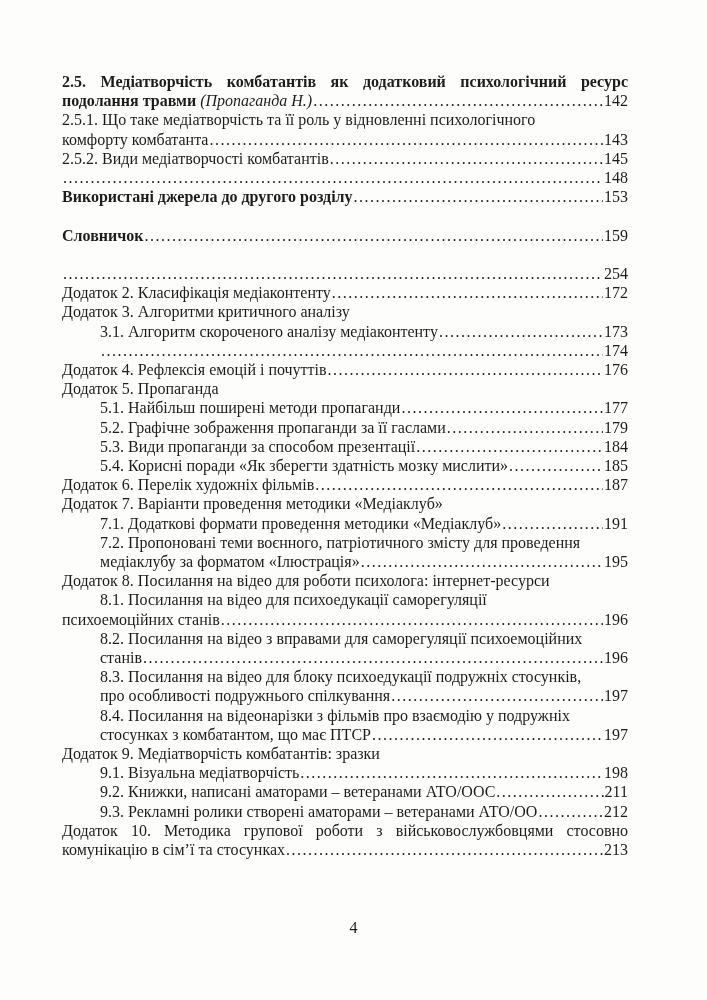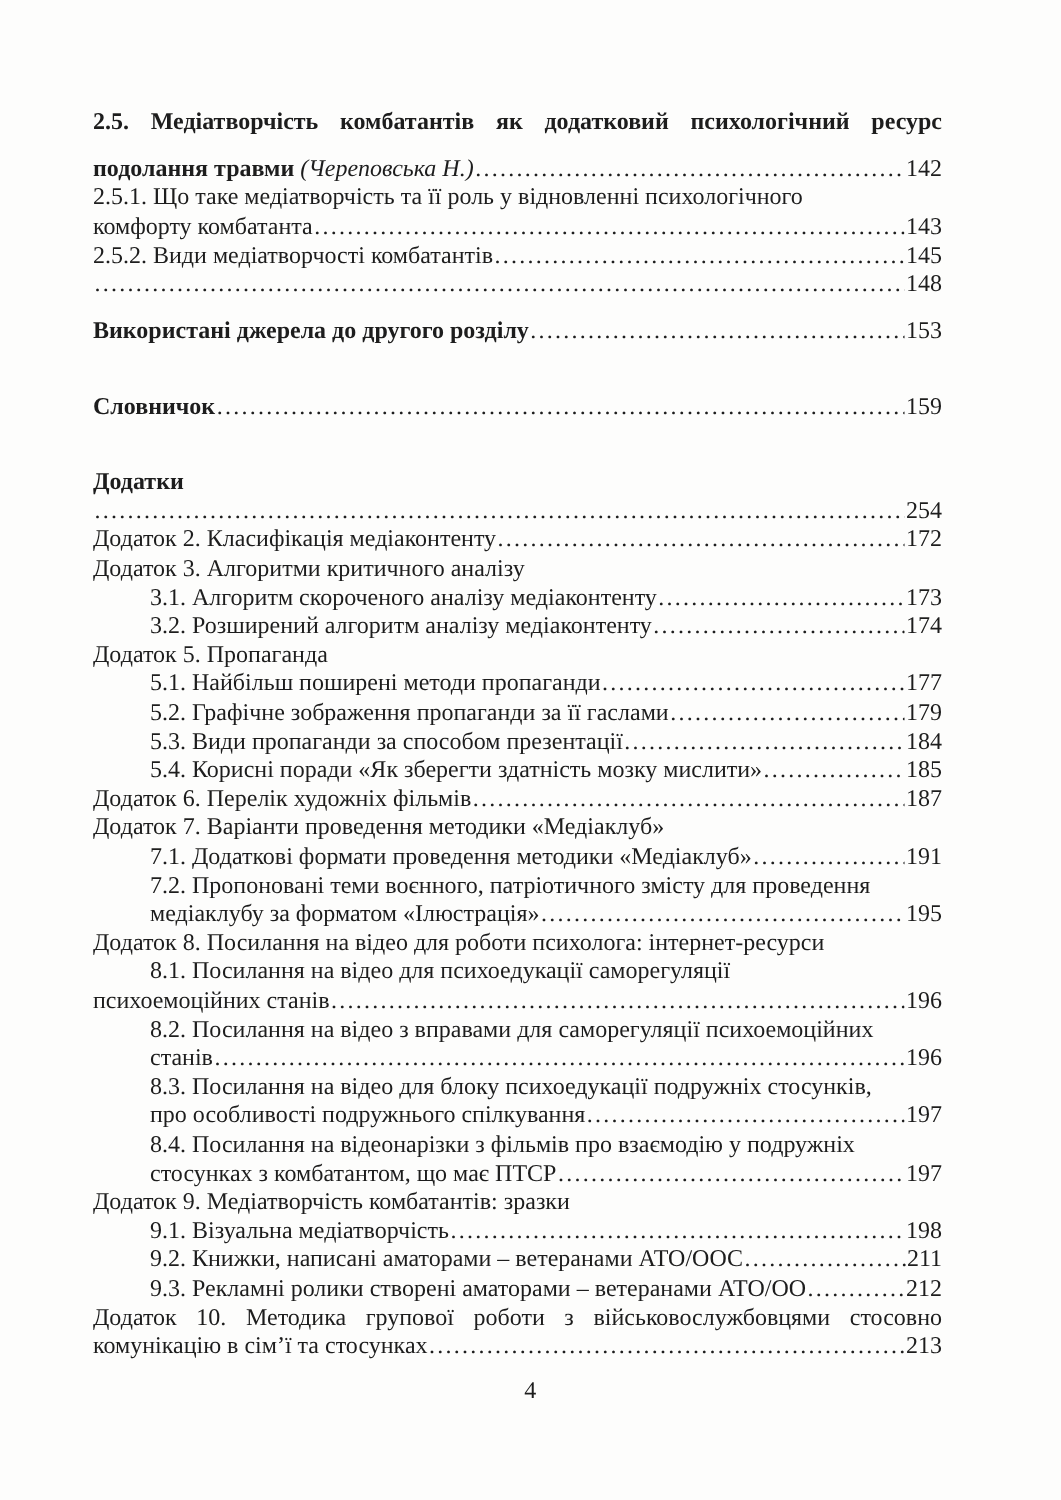--- a/index.html
+++ b/index.html
@@ -27,21 +27,21 @@
     top: 72px;
     width: 566px;
   }
   .ln {
     display: flex;
     align-items: baseline;
     min-height: 19.2px;
   }
   .ln.blank { height: 19.2px; }
   .ln.ind { padding-left: 38px; }
-  .ln.b .tx { font-weight: 700; margin-top: 12px; }
+  .ln.b .tx { font-weight: 700; }
   .tx {
     flex: 0 0 auto;
     white-space: pre;
   }
   .it {
     font-style: italic;
     font-weight: 400;
   }
   .dots {
     flex: 1 1 auto;
@@ -74,21 +74,21 @@
     text-align: center;
   }
 </style>
 </head>
 <body>
 
 <div class="page">
   <div class="toc">
       <div class="ln b just"><span class="tx">2.5. Медіатворчість комбатантів як додатковий психологічний ресурс</span></div>
       <div class="ln b">
-        <span class="tx"><span>подолання травми </span><span class="it">(Череповська Н.)</span></span>
+        <span class="tx"><span>подолання травми </span><span class="it">(Пропаганда Н.)</span></span>
         <span class="dots"></span>
         <span class="pg">142</span>
       </div>
       <div class="ln">
         <span class="tx">2.5.1. Що таке медіатворчість та її роль у відновленні психологічного</span>
       </div>
       <div class="ln">
         <span class="tx">комфорту комбатанта</span>
         <span class="dots"></span>
         <span class="pg">143</span>
@@ -107,44 +107,45 @@
         <span class="dots"></span>
         <span class="pg">153</span>
       </div>
       <div class="ln blank"></div>
       <div class="ln b">
         <span class="tx">Словничок</span>
         <span class="dots"></span>
         <span class="pg">159</span>
       </div>
       <div class="ln blank"></div>
-      <div class="ln b">
-        <span class="tx">Додатки</span>
-      </div>
       <div class="ln">
         <span class="dots"></span>
         <span class="pg">254</span>
       </div>
       <div class="ln">
         <span class="tx">Додаток 2. Класифікація медіаконтенту</span>
         <span class="dots"></span>
         <span class="pg">172</span>
       </div>
       <div class="ln">
         <span class="tx">Додаток 3. Алгоритми критичного аналізу</span>
       </div>
       <div class="ln ind">
         <span class="tx">3.1. Алгоритм скороченого аналізу медіаконтенту</span>
         <span class="dots"></span>
         <span class="pg">173</span>
       </div>
       <div class="ln ind">
-        <span class="tx">3.2. Розширений алгоритм аналізу медіаконтенту</span>
         <span class="dots"></span>
         <span class="pg">174</span>
+      </div>
+      <div class="ln">
+        <span class="tx">Додаток 4. Рефлексія емоцій і почуттів</span>
+        <span class="dots"></span>
+        <span class="pg">176</span>
       </div>
       <div class="ln">
         <span class="tx">Додаток 5. Пропаганда</span>
       </div>
       <div class="ln ind">
         <span class="tx">5.1. Найбільш поширені методи пропаганди</span>
         <span class="dots"></span>
         <span class="pg">177</span>
       </div>
       <div class="ln ind">

